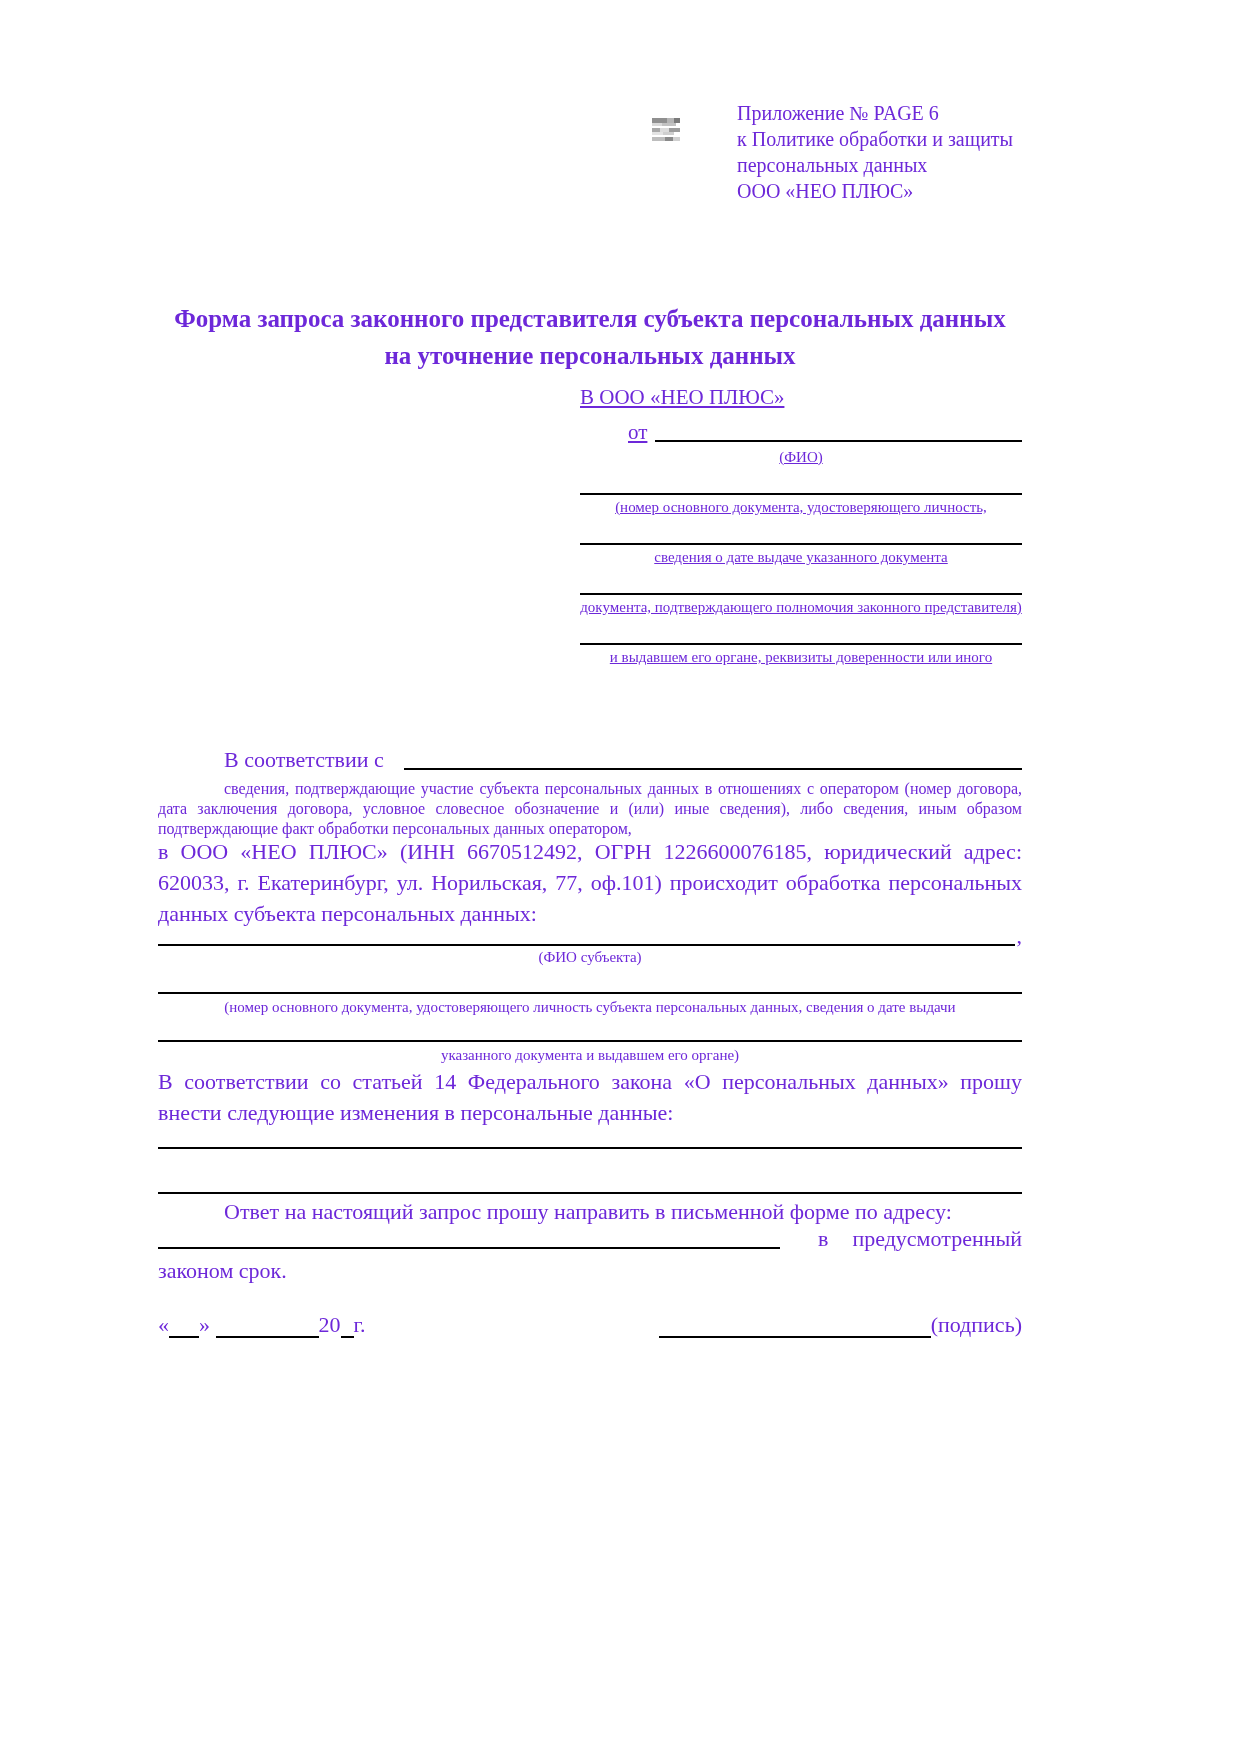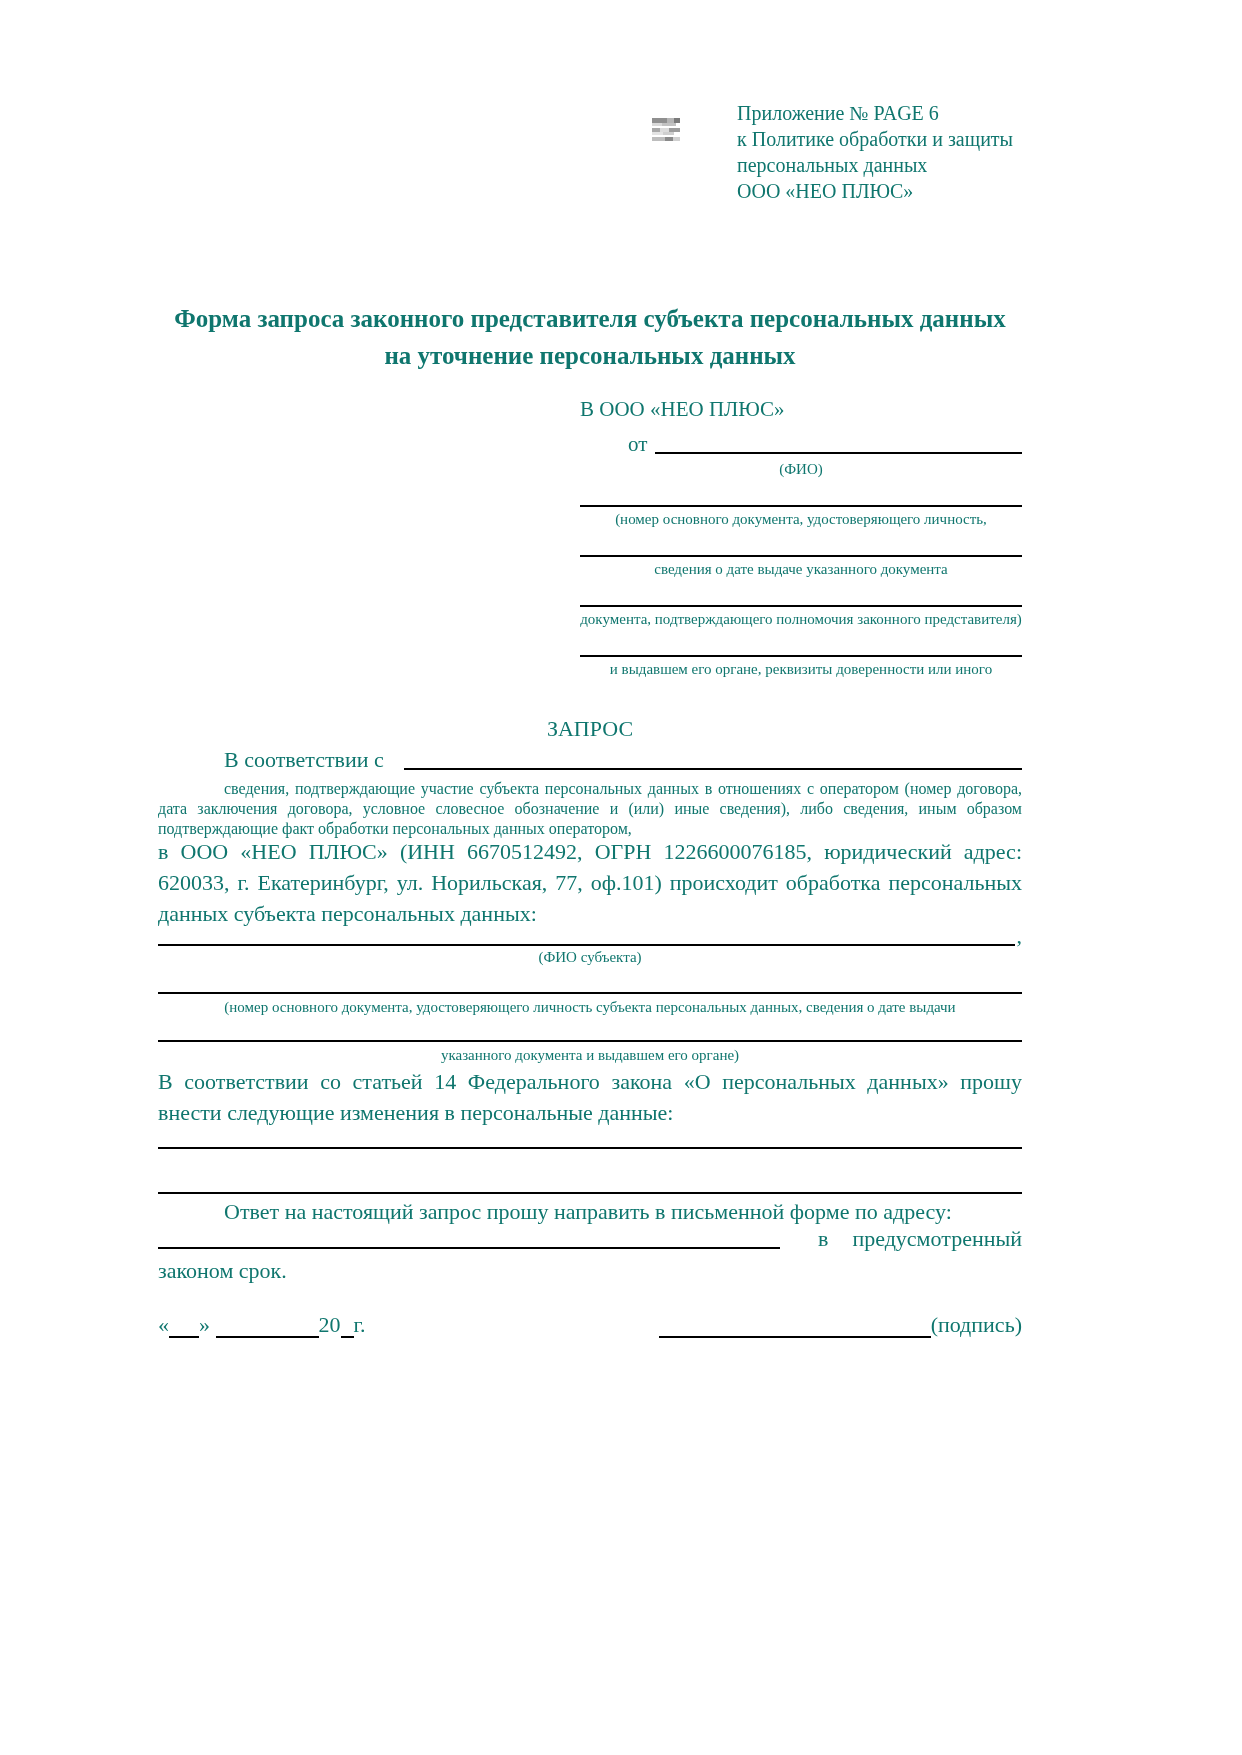--- a/index.html
+++ b/index.html
@@ -2,21 +2,21 @@
 <html><head>
 <meta charset="utf-8">
 <style>
   * { margin:0; padding:0; box-sizing:border-box; }
   html,body { background:#ffffff; }
   .page {
     position:relative;
     width:1242px; height:1755px;
     margin:0 auto;
     background:#ffffff;
-    color:#0f766e;
+    color:#6d28d9;
     font-family:"Liberation Serif","DejaVu Serif",serif;
   }
 
   
   .appendix-header {
     position:absolute; left:737px; top:100px; width:320px;
     font-size:20px; line-height:26px;
   }
 
   
@@ -29,21 +29,21 @@
       linear-gradient(90deg,#e3e3e3 0 50%,#cfcfcf 50% 100%) 0 14px/22px 3px no-repeat,
       linear-gradient(90deg,#bdbdbd 0 45%,#8a8a8a 45% 75%,#d0d0d0 75% 100%) 0 19px/28px 4px no-repeat;
   }
 
   .form-title {
     position:absolute; left:158px; top:300px; width:864px;
     text-align:center; font-weight:bold; font-size:25px; line-height:37px;
   }
 
   
-  .addressee { position:absolute; left:580px; top:396px; width:442px; font-size:21px; line-height:26px; }
+  .addressee { position:absolute; left:580px; top:384px; width:442px; font-size:21px; line-height:26px;text-decoration:underline; }
   .from-row { display:flex; align-items:flex-end; margin-top:9px; height:26px;margin-left:48px; }
   .from-row .label { white-space:nowrap; }
   .fill { flex:1; border-bottom:2px solid #000; margin-left:8px; margin-bottom:3px; }
   .cap { font-size:15px; line-height:18px; text-align:center; margin-top:3px; }
   .u-group { margin-top:27px; }
   .u-line { border-top:2px solid #000; height:0; }
 
   .zapros { position:absolute; left:158px; top:716px; width:864px; text-align:center; font-size:22px; }
 
   .sootv-row { position:absolute; left:158px; top:746px; width:864px; display:flex; align-items:flex-end; font-size:22px; line-height:27px;gap:12px; }
@@ -126,21 +126,20 @@
       <div class="u-line"></div>
       <div class="cap">документа, подтверждающего полномочия законного представителя)</div>
     </div>
 
     <div class="u-group">
       <div class="u-line"></div>
       <div class="cap">и выдавшем его органе, реквизиты доверенности или иного</div>
     </div>
   </div>
 
-  <div class="zapros">ЗАПРОС</div>
 
   <div class="sootv-row">
     <span class="intro">В соответствии с</span>
     <span class="fill"></span>
   </div>
 
   <div class="footnote">сведения, подтверждающие участие субъекта персональных данных в отношениях с оператором (номер договора, дата заключения договора, условное словесное обозначение и (или) иные сведения), либо сведения, иным образом подтверждающие факт обработки персональных данных оператором,</div>
 
   <div class="operator-para">в ООО «НЕО ПЛЮС» (ИНН 6670512492, ОГРН 1226600076185, юридический адрес: 620033, г. Екатеринбург, ул. Норильская, 77, оф.101) происходит обработка персональных данных субъекта персональных данных:</div>
 

